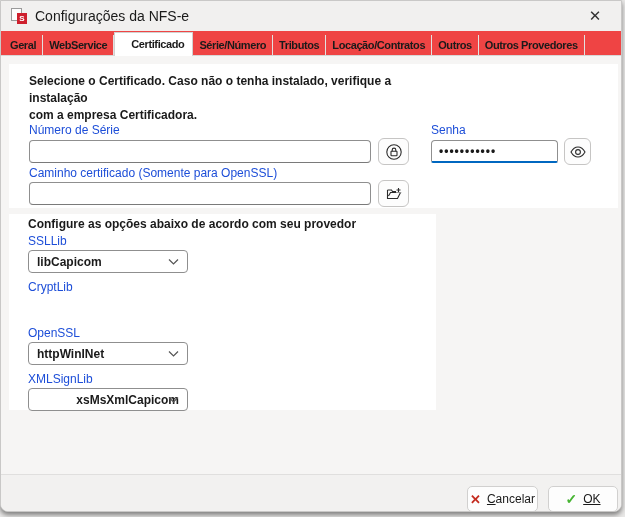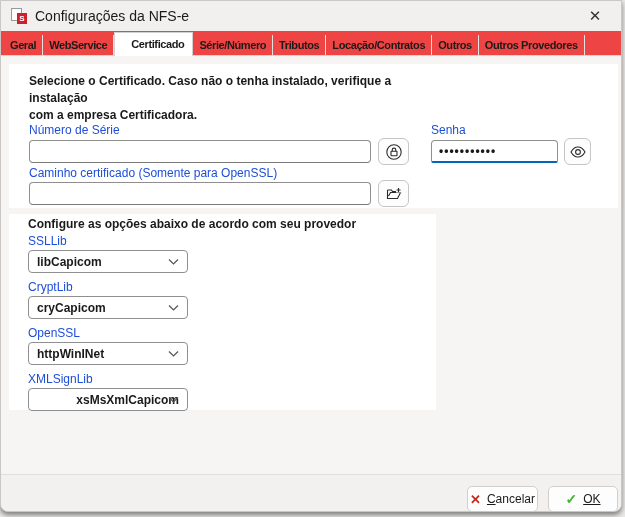--- a/index.html
+++ b/index.html
@@ -216,28 +216,20 @@
   <div class="combo" style="top:249px;">
     <span>libCapicom</span>
     <span class="chev">
       <svg width="11" height="8" viewBox="0 0 11 8" fill="none" stroke="#555" stroke-width="1.2">
           <path d="M1 1.5 L5.5 6 L10 1.5"></path>
         </svg>
     </span>
   </div>
 
   <div class="fld-label" style="left:27px; top:279px;">CryptLib</div>
-  <div class="combo" style="top:295px;">
-    <span>cryCapicom</span>
-    <span class="chev">
-      <svg width="11" height="8" viewBox="0 0 11 8" fill="none" stroke="#555" stroke-width="1.2">
-          <path d="M1 1.5 L5.5 6 L10 1.5"></path>
-        </svg>
-    </span>
-  </div>
 
   <div class="fld-label" style="left:27px; top:325px;">OpenSSL</div>
   <div class="combo" style="top:341px;">
     <span>httpWinINet</span>
     <span class="chev">
       <svg width="11" height="8" viewBox="0 0 11 8" fill="none" stroke="#555" stroke-width="1.2">
           <path d="M1 1.5 L5.5 6 L10 1.5"></path>
         </svg>
     </span>
   </div>

